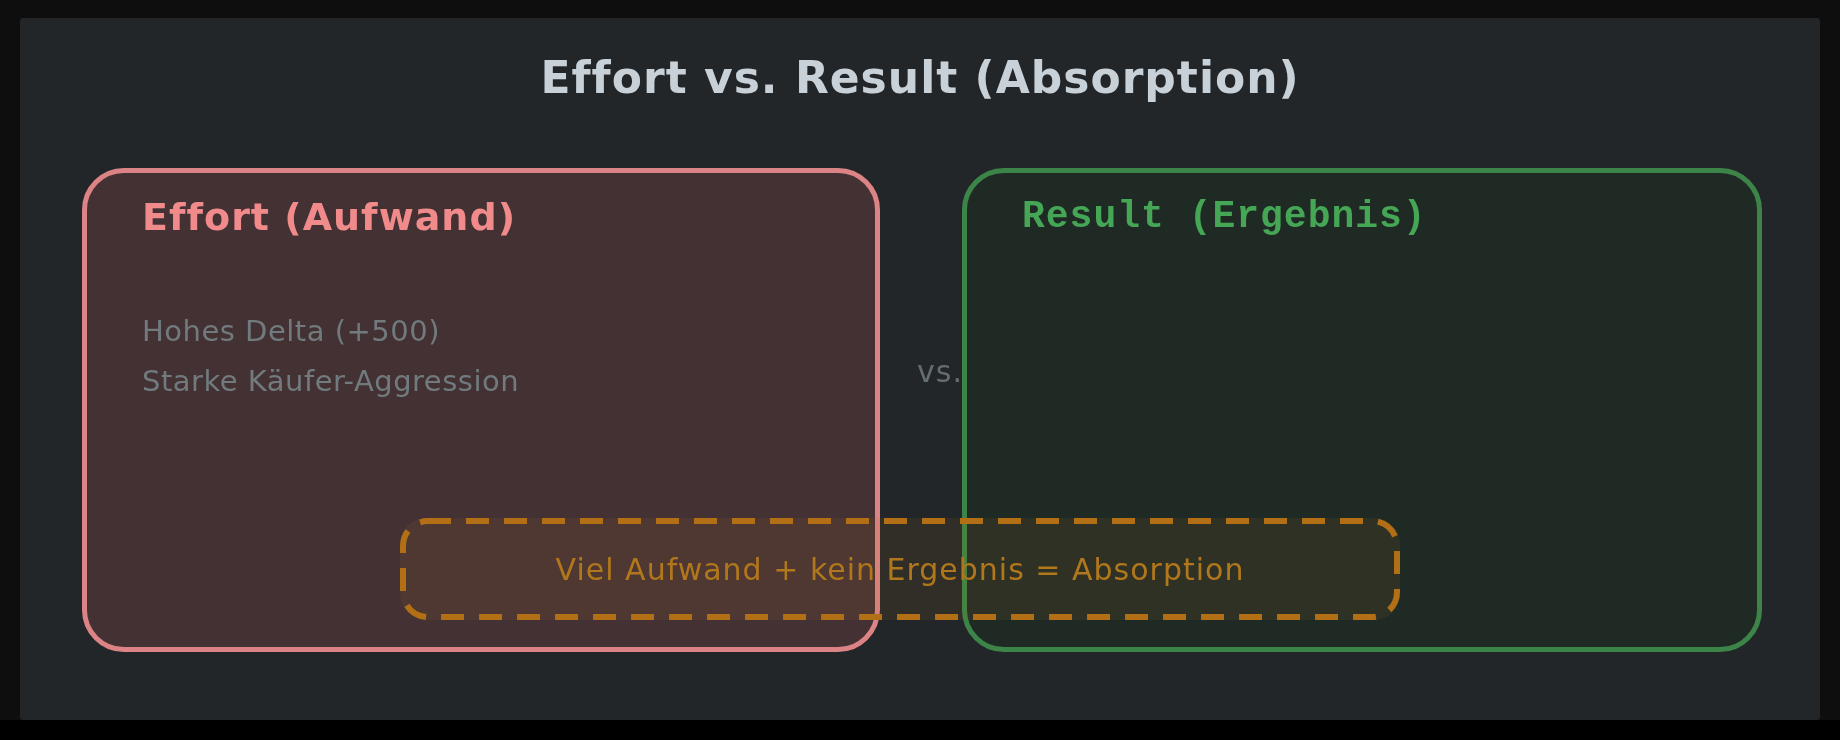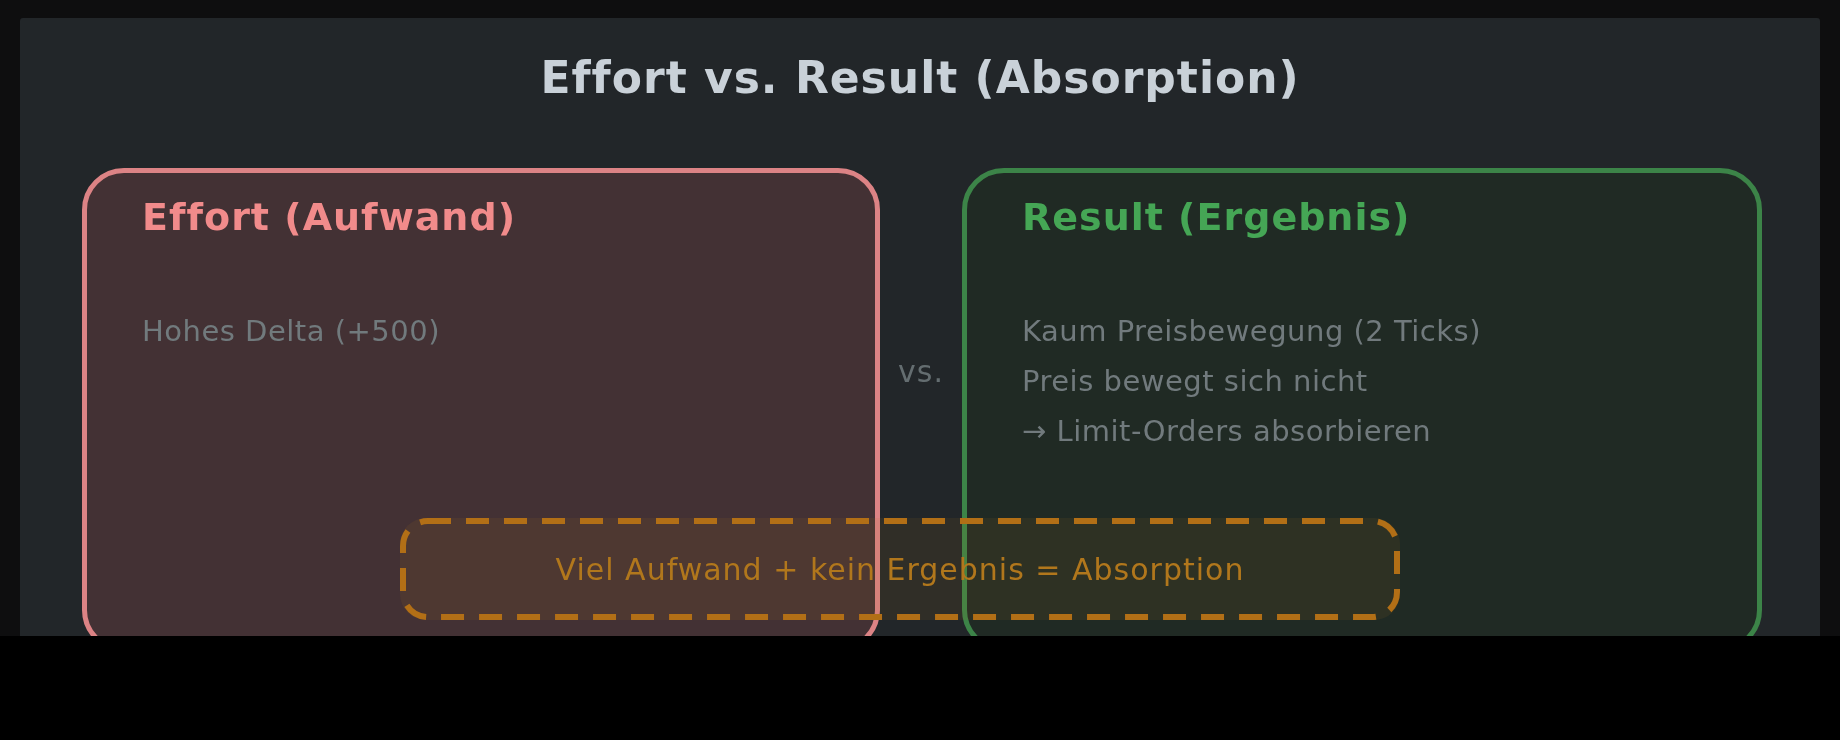--- a/index.html
+++ b/index.html
@@ -4,21 +4,21 @@
 <style>
   html, body {
     margin: 0;
     padding: 0;
     background: #000;
     font-family: "DejaVu Sans", "Liberation Sans", sans-serif;
   }
   .stage {
     position: relative;
     width: 1840px;
-    height: 636px;
+    height: 720px;
     background: var(--outer_bg, #0e0e0f);
     overflow: hidden;
   }
   .panel {
     position: absolute;
     left: 20px;
     top: 18px;
     width: 1800px;
     height: 702px;
     background: var(--panel_bg, #222629);
@@ -58,40 +58,41 @@
   }
   .box-heading {
     position: absolute;
     left: 55px;
     top: 22px;
     font-size: 38px;
     font-weight: 600;
     letter-spacing: 1px;
   }
   .effort .box-heading { color: var(--effort_heading, #f18b8b); }
-  .result .box-heading { color: var(--result_heading, #45a655); }
+  .result .box-heading { color: var(--result_heading, #45a655); font-family: Liberation Mono, monospace; }
   .box-body {
     position: absolute;
     left: 55px;
     top: 133px;
     font-size: 29px;
     line-height: 50px;
     letter-spacing: 0.5px;
     color: var(--body_text, #717a7d);
     white-space: nowrap;
   }
   .vs {
     position: absolute;
     left: 860px;           
     top: 336px;
     width: 82px;
     text-align: center;
     font-size: 30px;
     color: var(--vs_text, #646d70);
     letter-spacing: 1px;
+    padding-left: 19px;
   }
   .conclusion {
     position: absolute;
     left: 380px;           
     top: 500px;            
     width: 1000px;
     height: 102px;
     border-radius: 26px;
     background: var(--conclusion_fill, rgba(181, 117, 26, 0.10));
     z-index: 5;
@@ -122,32 +123,28 @@
 
 <div class="stage">
   <div class="panel">
 
     <div class="title">Effort vs. Result (Absorption)</div>
 
     <div class="box effort">
       <div class="box-heading">Effort (Aufwand)</div>
       <div class="box-body">
         <div class="body-line">Hohes Delta (+500)</div>
+        <div class="body-line">Starke Käufer-Aggression</div>
       </div>
     </div>
 
     <div class="vs">vs.</div>
 
     <div class="box result">
       <div class="box-heading">Result (Ergebnis)</div>
-      <div class="box-body">
-        <div class="body-line">Kaum Preisbewegung (2 Ticks)</div>
-        <div class="body-line">Preis bewegt sich nicht</div>
-        <div class="body-line">→ Limit-Orders absorbieren</div>
-      </div>
     </div>
 
     <div class="conclusion">
       <svg class="dash-border" width="1000" height="102" viewBox="0 0 1000 102" aria-hidden="true">
         <rect x="3" y="3" width="994" height="96" rx="25" ry="25" fill="none" stroke="var(--accent_orange, #b26f16)" stroke-width="6" stroke-dasharray="23 15"></rect>
       </svg>
       <div class="conclusion-text">Viel Aufwand + kein Ergebnis = Absorption</div>
     </div>
 
   </div>

